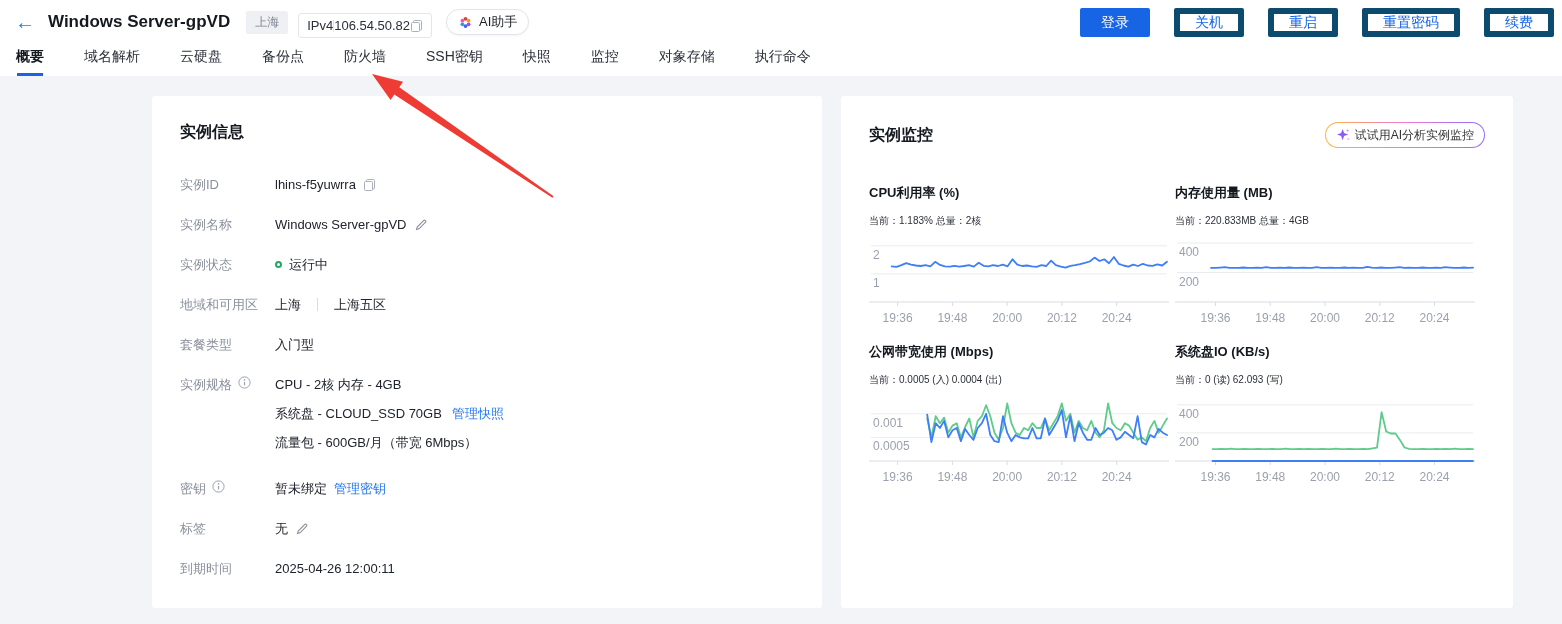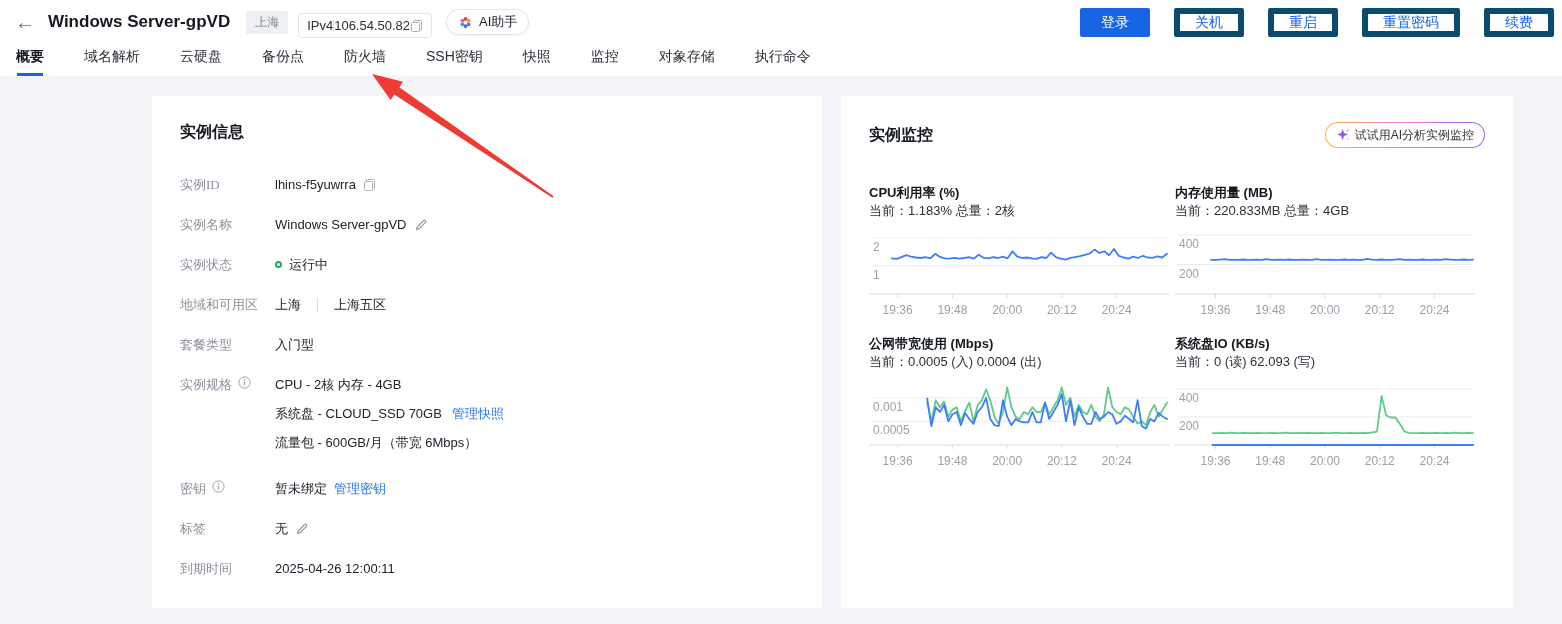--- a/index.html
+++ b/index.html
@@ -28,34 +28,34 @@
   .tab.active::after { content:""; position:absolute; left:1px; right:1px; bottom:0; height:3px; background:#1765e5; }
   
   .main { display:flex; gap:19px; padding:20px 0 0 152px; align-items:flex-start; }
   .card { background:#fff; border-radius:3px; height:512px; padding:26px 28px; }
   .card.info { width:670px; }
   .card.monitor { width:672px; }
   .card-title { font-size:16px; font-weight:bold; color:#14181f; }
   
   .info-rows { margin-top:30px; }
   .row { display:flex; margin-bottom:17px; line-height:23px; align-items:flex-start; }
-  .row-label { width:95px; flex:none; color:#8a909c; display:flex; align-items:center; gap:6px;font-family:Liberation Serif, serif; }
+  .row-label { width:95px; flex:none; color:#8a909c; display:flex; align-items:center; gap:6px; }
   .row-value { color:#20242c; display:flex; align-items:center; gap:7px; flex-wrap:wrap; }
   .row-value .icon-btn { cursor:pointer; display:inline-flex; align-items:center; }
   .status-dot { width:7px; height:7px; border:2px solid #24a665; border-radius:50%; display:inline-block; flex:none; }
   .zone-divider { width:1px; height:13px; background:#d8dbe0; margin:0 9px; display:inline-block; }
   .spec-block .spec-line { margin-bottom:6px; display:flex; gap:10px; align-items:center;text-align:right; }
   a.link { color:#2878f0; text-decoration:none; cursor:pointer; }
   
   .monitor-head { display:flex; align-items:center; justify-content:space-between; }
   .ai-analyze { background:linear-gradient(90deg,#f6b73c,#ee7ad4,#8f6bf6); padding:1px; border-radius:14px; cursor:pointer; flex:none; }
   .ai-analyze-inner { background:#fff; border-radius:13px; height:24px; display:flex; align-items:center; gap:5px; padding:0 10px; font-size:12px; color:#333; white-space:nowrap; }
   .charts-grid { display:grid; grid-template-columns:300px 300px; column-gap:25px; row-gap:64px; margin-top:36px;gap:6px; }
   .chart-title { font-size:13px; font-weight:bold; color:#14181f; }
-  .chart-legend { font-size:13px; color:#2b3038; }
+  .chart-legend { font-size:10px; color:#2b3038; margin-top:12px; }
   .chart-svg { margin-top:6px; }
   .chart-svg text { font-family:"Liberation Sans", sans-serif; }
   
   .annot { position:absolute; left:0; top:0; width:1562px; height:624px; pointer-events:none; }
 </style>
 </head>
 <body>
 
 <header class="topbar">
   <span class="back">←</span>

